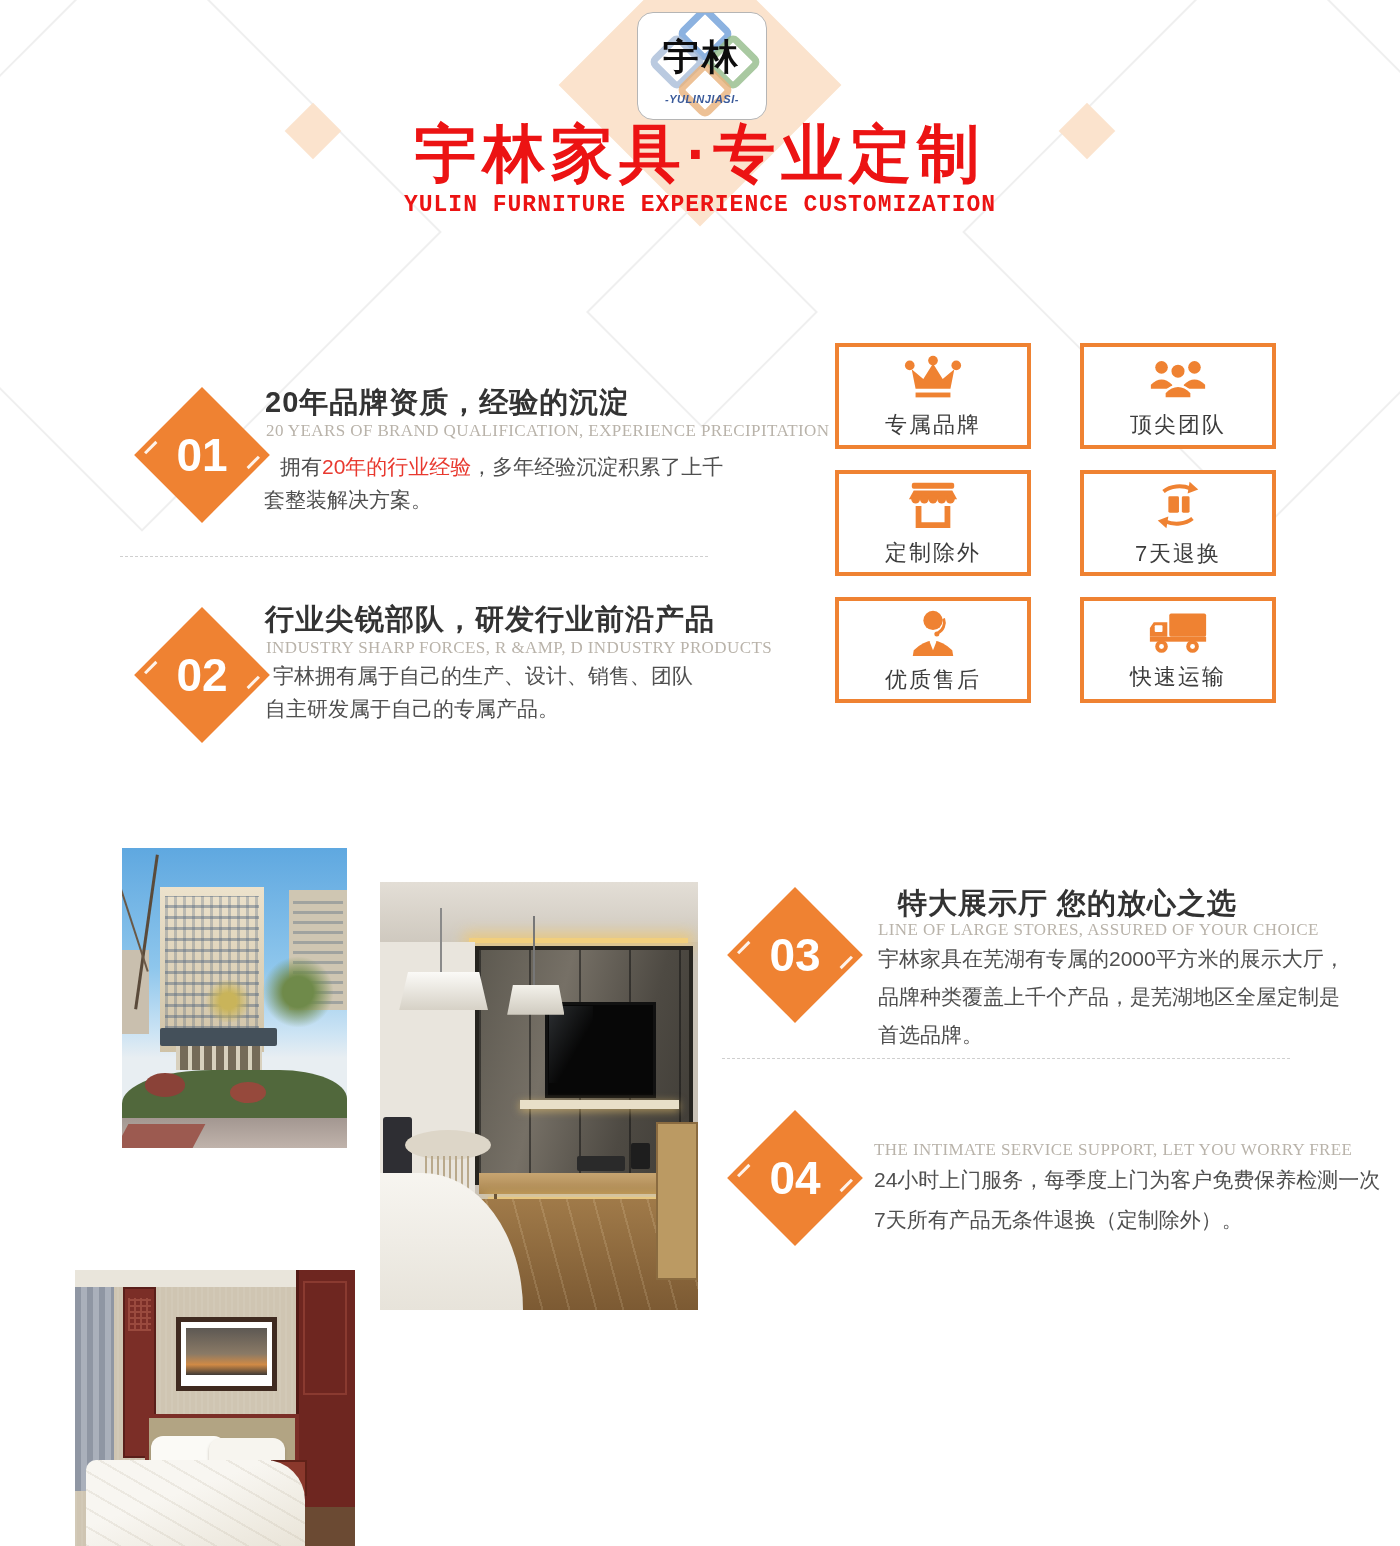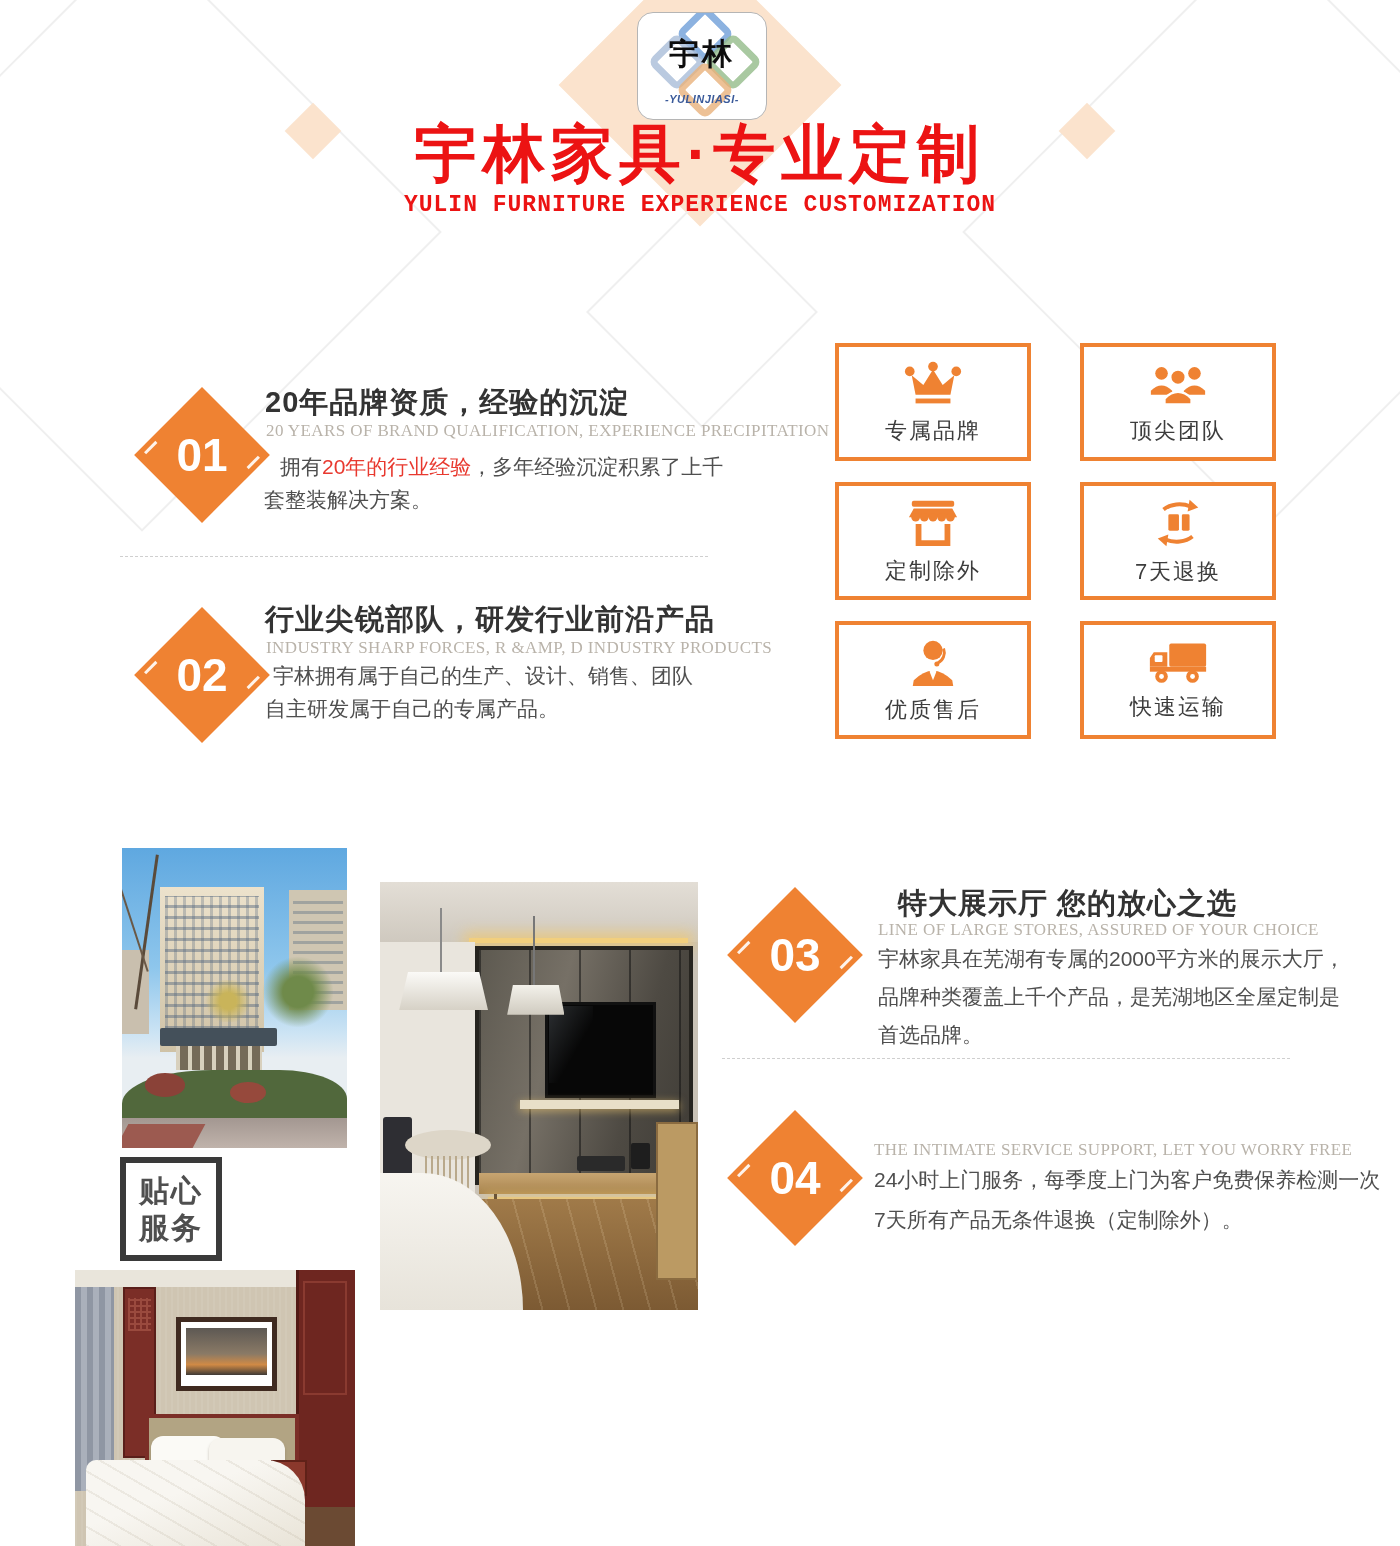--- a/index.html
+++ b/index.html
@@ -7,21 +7,21 @@
         font-family:"Liberation Sans",sans-serif;}
   .abs{position:absolute;}
   .rot45{transform:rotate(45deg);}
   
   .peach{background:#fbe3cd;}
   .outline{border:2px solid #efefef;}
   
   #logo{left:637px;top:12px;width:128px;height:106px;background:#fff;border:1px solid #b5b5b5;
         border-radius:16px;z-index:3;overflow:hidden;}
   .lq{position:absolute;width:28px;height:28px;border-radius:8px;transform:rotate(45deg);opacity:.8;}
-  #logo .cn{position:absolute;left:0;right:0;top:26px;text-align:center;font-size:30px;font-weight:900;
+  #logo .cn{position:absolute;left:0;right:0;top:26px;text-align:center;font-size:36px;font-weight:900;
             color:#0d0d0d;letter-spacing:3px;line-height:1;}
   #logo .en{position:absolute;left:0;right:0;top:80px;text-align:center;font-size:11px;font-weight:700;
             font-style:italic;color:#3a5a9a;letter-spacing:.5px;}
   
   #main-title{left:0;right:0;top:112px;text-align:center;font-size:62px;font-weight:900;color:#ec1313;
               letter-spacing:6px;z-index:2;}
   #sub-title{left:0;right:0;top:192px;text-align:center;font-size:23px;font-weight:700;color:#ec1313;
              font-family:"Liberation Mono",monospace;letter-spacing:1px;z-index:2;}
   
   .num-diamond{width:96px;height:96px;background:#ef8232;transform:rotate(45deg);z-index:2;}
@@ -33,21 +33,21 @@
   
   .sec-heading{font-size:29px;font-weight:800;color:#333;letter-spacing:1px;white-space:nowrap;}
   .sec-english{font-size:17px;color:#b9b3aa;font-family:"Liberation Serif",serif;letter-spacing:.4px;
                white-space:nowrap;}
   .sec-body{font-size:21px;color:#4f4f4f;line-height:33px;white-space:nowrap;}
   .red-hl{color:#e8392f;}
   .dashed{border-top:1px dashed #cfcfcf;height:0;}
   
   #features{left:835px;top:343px;display:grid;grid-template-columns:196px 196px;column-gap:49px;
             row-gap:21px;}
-  .feature-box{height:118px;border:4px solid #ef8232;background:#fff;box-sizing:border-box;
+  .feature-box{height:106px;border:4px solid #ef8232;background:#fff;box-sizing:border-box;
                display:flex;flex-direction:column;align-items:center;justify-content:center;}
   .feature-box svg{display:block;}
   .feature-label{font-size:22px;color:#3d3d3d;margin-top:7px;letter-spacing:2px;}
   
   #badge{left:120px;top:1157px;width:102px;height:104px;border:6px solid #3a3a3a;background:#fff;
          box-sizing:border-box;display:flex;flex-direction:column;align-items:center;justify-content:center;
          font-size:30px;font-weight:800;color:#4f4f4f;line-height:37px;letter-spacing:2px;}
   
   .photo{overflow:hidden;}
   .ph{position:absolute;}
@@ -231,24 +231,20 @@
     <div class="ph" style="left:48%;top:8%;width:2px;height:16%;background:#777;"></div>
     <div class="ph" style="left:40%;top:24%;width:18%;height:7%;background:linear-gradient(#f3f1ea,#cfcabf);clip-path:polygon(10% 0,90% 0,100% 100%,0 100%);"></div>
     <div class="ph" style="left:1%;top:55%;width:9%;height:15%;background:#2e2e33;border-radius:3px;"></div>
     <div class="ph" style="left:8%;top:58%;width:27%;height:7%;background:#ddd6c8;border-radius:50%;"></div>
     <div class="ph" style="left:14%;top:64%;width:15%;height:12%;background:repeating-linear-gradient(90deg,#b9a98c 0 2px,transparent 2px 6px);"></div>
     <div class="ph" style="left:62%;top:64%;width:15%;height:3.5%;background:#2a2a2a;border-radius:2px;"></div>
     <div class="ph" style="left:79%;top:61%;width:6%;height:6%;background:#1e1e1e;border-radius:2px;"></div>
     <div class="ph" style="left:0;bottom:0;width:45%;height:32%;background:linear-gradient(180deg,#f7f5f0,#e7e3da);border-top-right-radius:70% 100%;"></div>
   </div>
 
-  <div id="badge" class="abs">
-    <div>贴心</div>
-    <div>服务</div>
-  </div>
 
   <div id="photo-bedroom" class="abs photo">
     <div class="ph" style="inset:0;background:#cfc5b2;"></div>
     <div class="ph" style="inset:0;background:repeating-linear-gradient(90deg,rgba(255,255,255,.07) 0 2px,transparent 2px 6px);"></div>
     <div class="ph" style="left:0;top:0;width:100%;height:6%;background:#e9e5db;"></div>
     <div class="ph" style="left:0;top:6%;width:14%;height:74%;background:repeating-linear-gradient(90deg,#8f96a3 0 6px,#aab0bb 6px 12px);"></div>
     <div class="ph" style="left:17%;top:6%;width:12%;height:62%;background:#7b2e27;border:2px solid #5a1f1a;box-sizing:border-box;"></div>
     <div class="ph" style="left:19%;top:10%;width:8%;height:12%;background:repeating-linear-gradient(0deg,#9a4a3e 0 2px,transparent 2px 6px),repeating-linear-gradient(90deg,#9a4a3e 0 2px,transparent 2px 6px);"></div>
     <div class="ph" style="right:0;top:0;width:21%;height:100%;background:#6e2620;border-left:3px solid #521a15;box-sizing:border-box;"></div>
     <div class="ph" style="right:3%;top:4%;width:14%;height:40%;border:2px solid #8a3a30;"></div>

